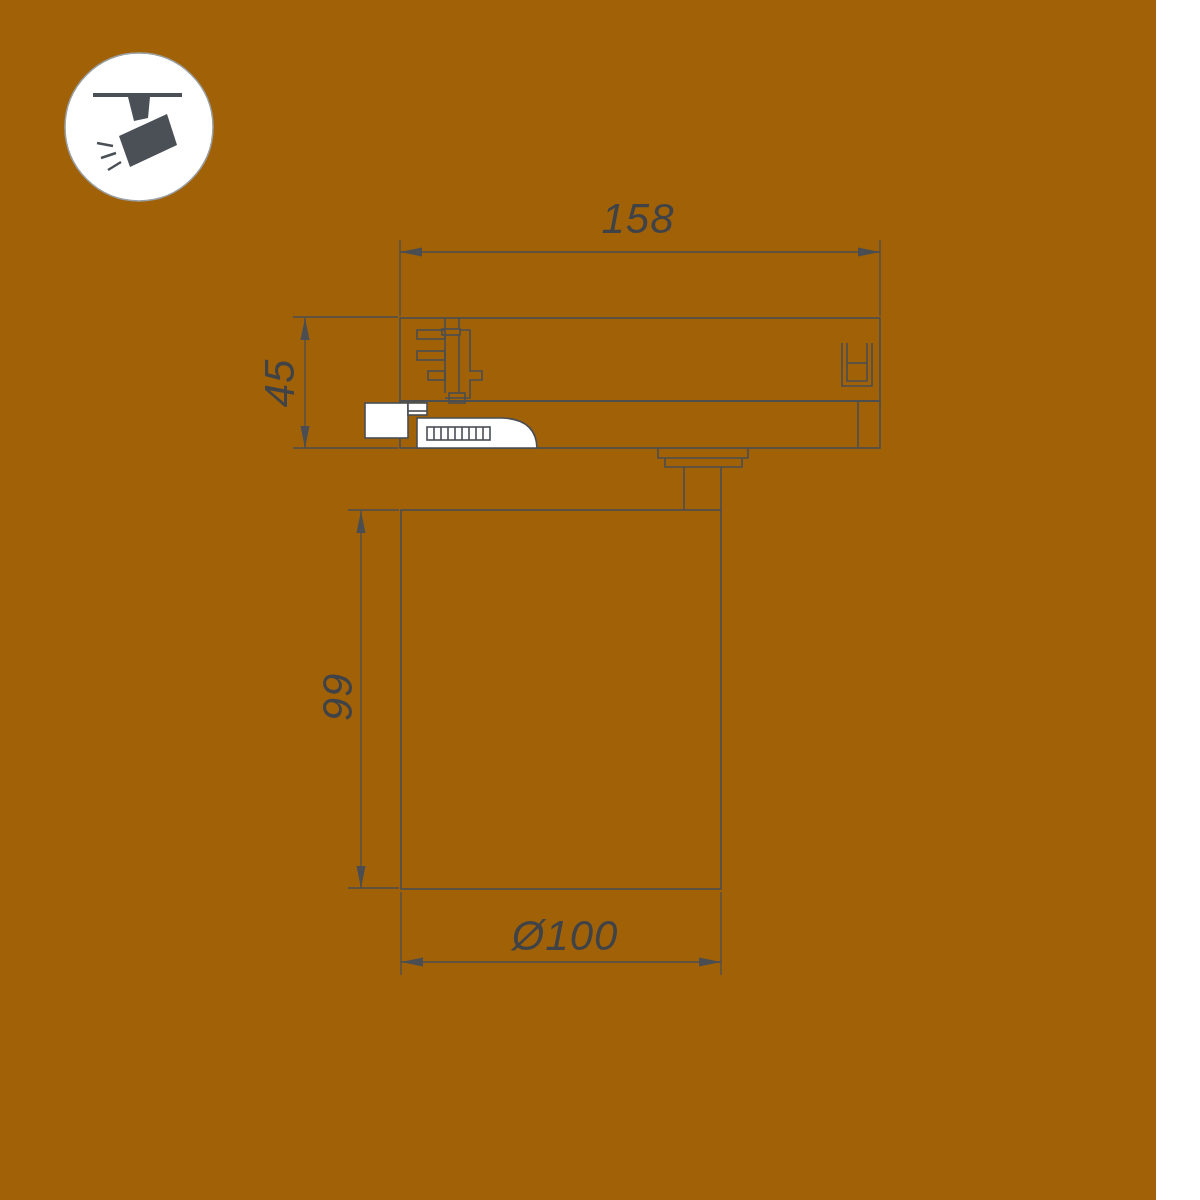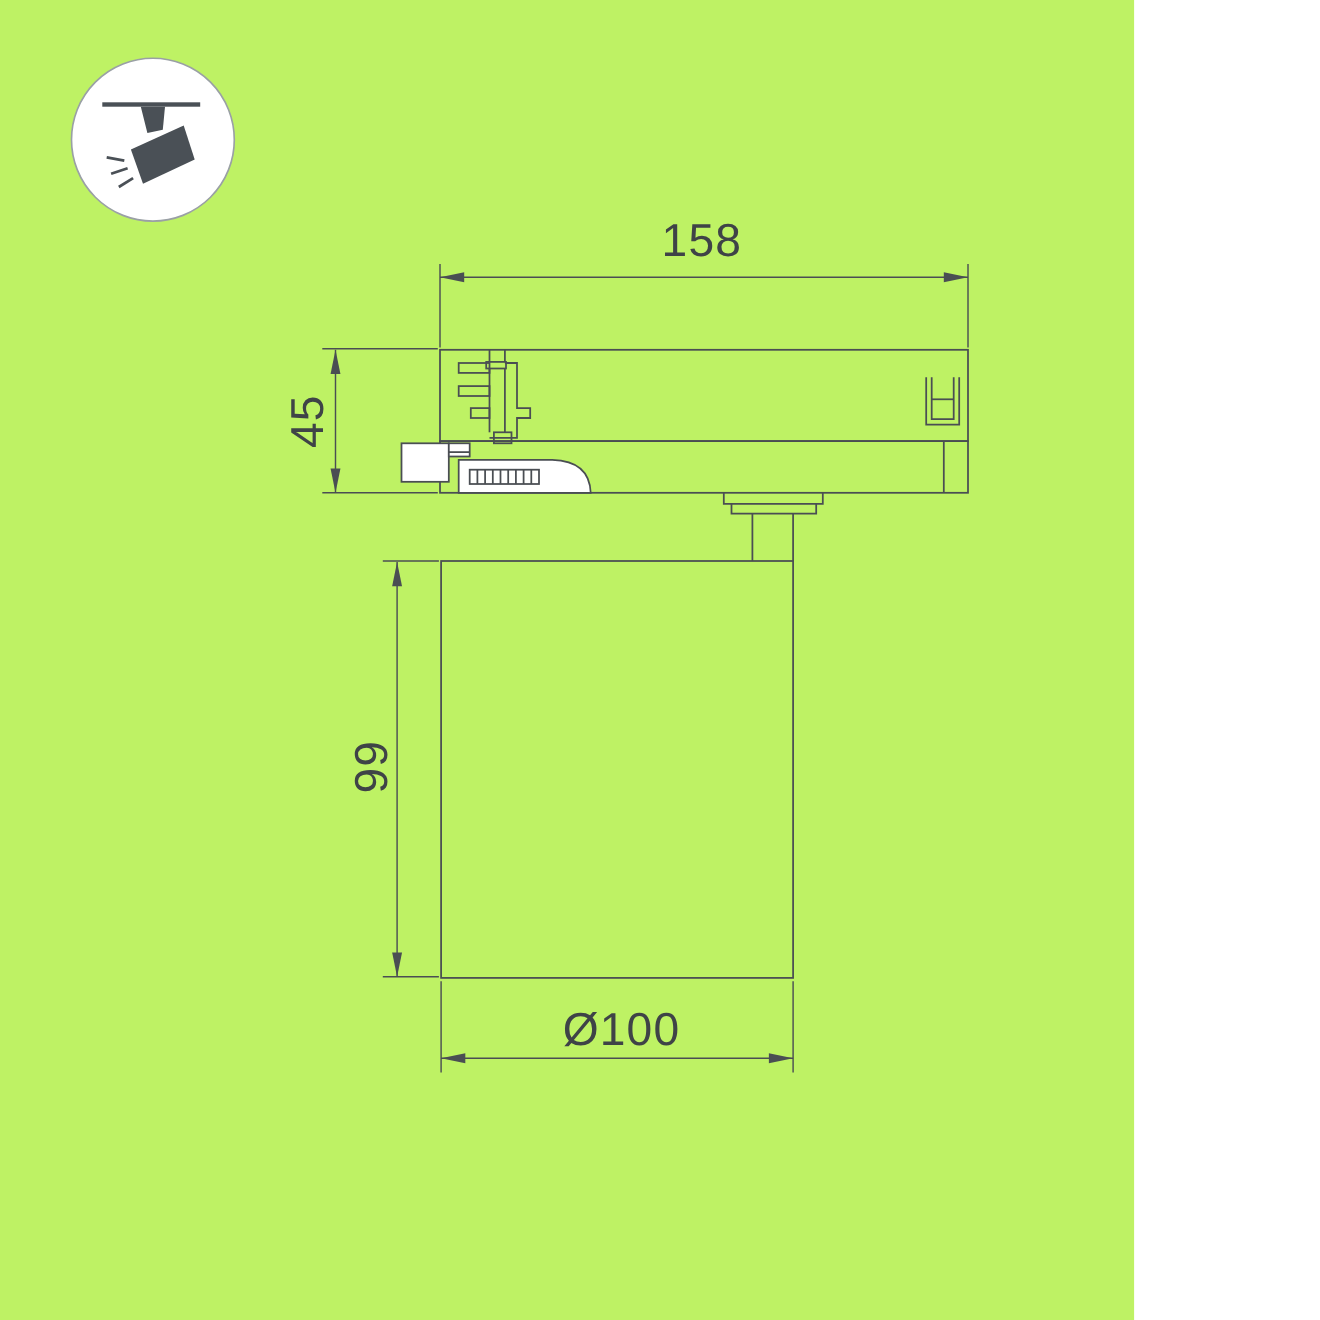--- a/index.html
+++ b/index.html
@@ -1,22 +1,23 @@
 <!DOCTYPE html>
 <html><head>
 <meta charset="utf-8">
 <style>
   html, body { margin: 0; padding: 0; background: #ffffff; }
   .canvas {
     position: relative;
-    width: 1031px;
+    width: 1156px;
     height: 1200px;
-    background: #bef264;
+    background: #a16207;
     overflow: hidden;
     font-family: "Liberation Sans", sans-serif;
+    font-style: italic;
   }
   svg { display: block; }
   .dim-text {
     font-family: "Liberation Sans", sans-serif;
     font-size: 42px;
     font-weight: 400;
     letter-spacing: 1px;
   }
 </style>
 </head>

